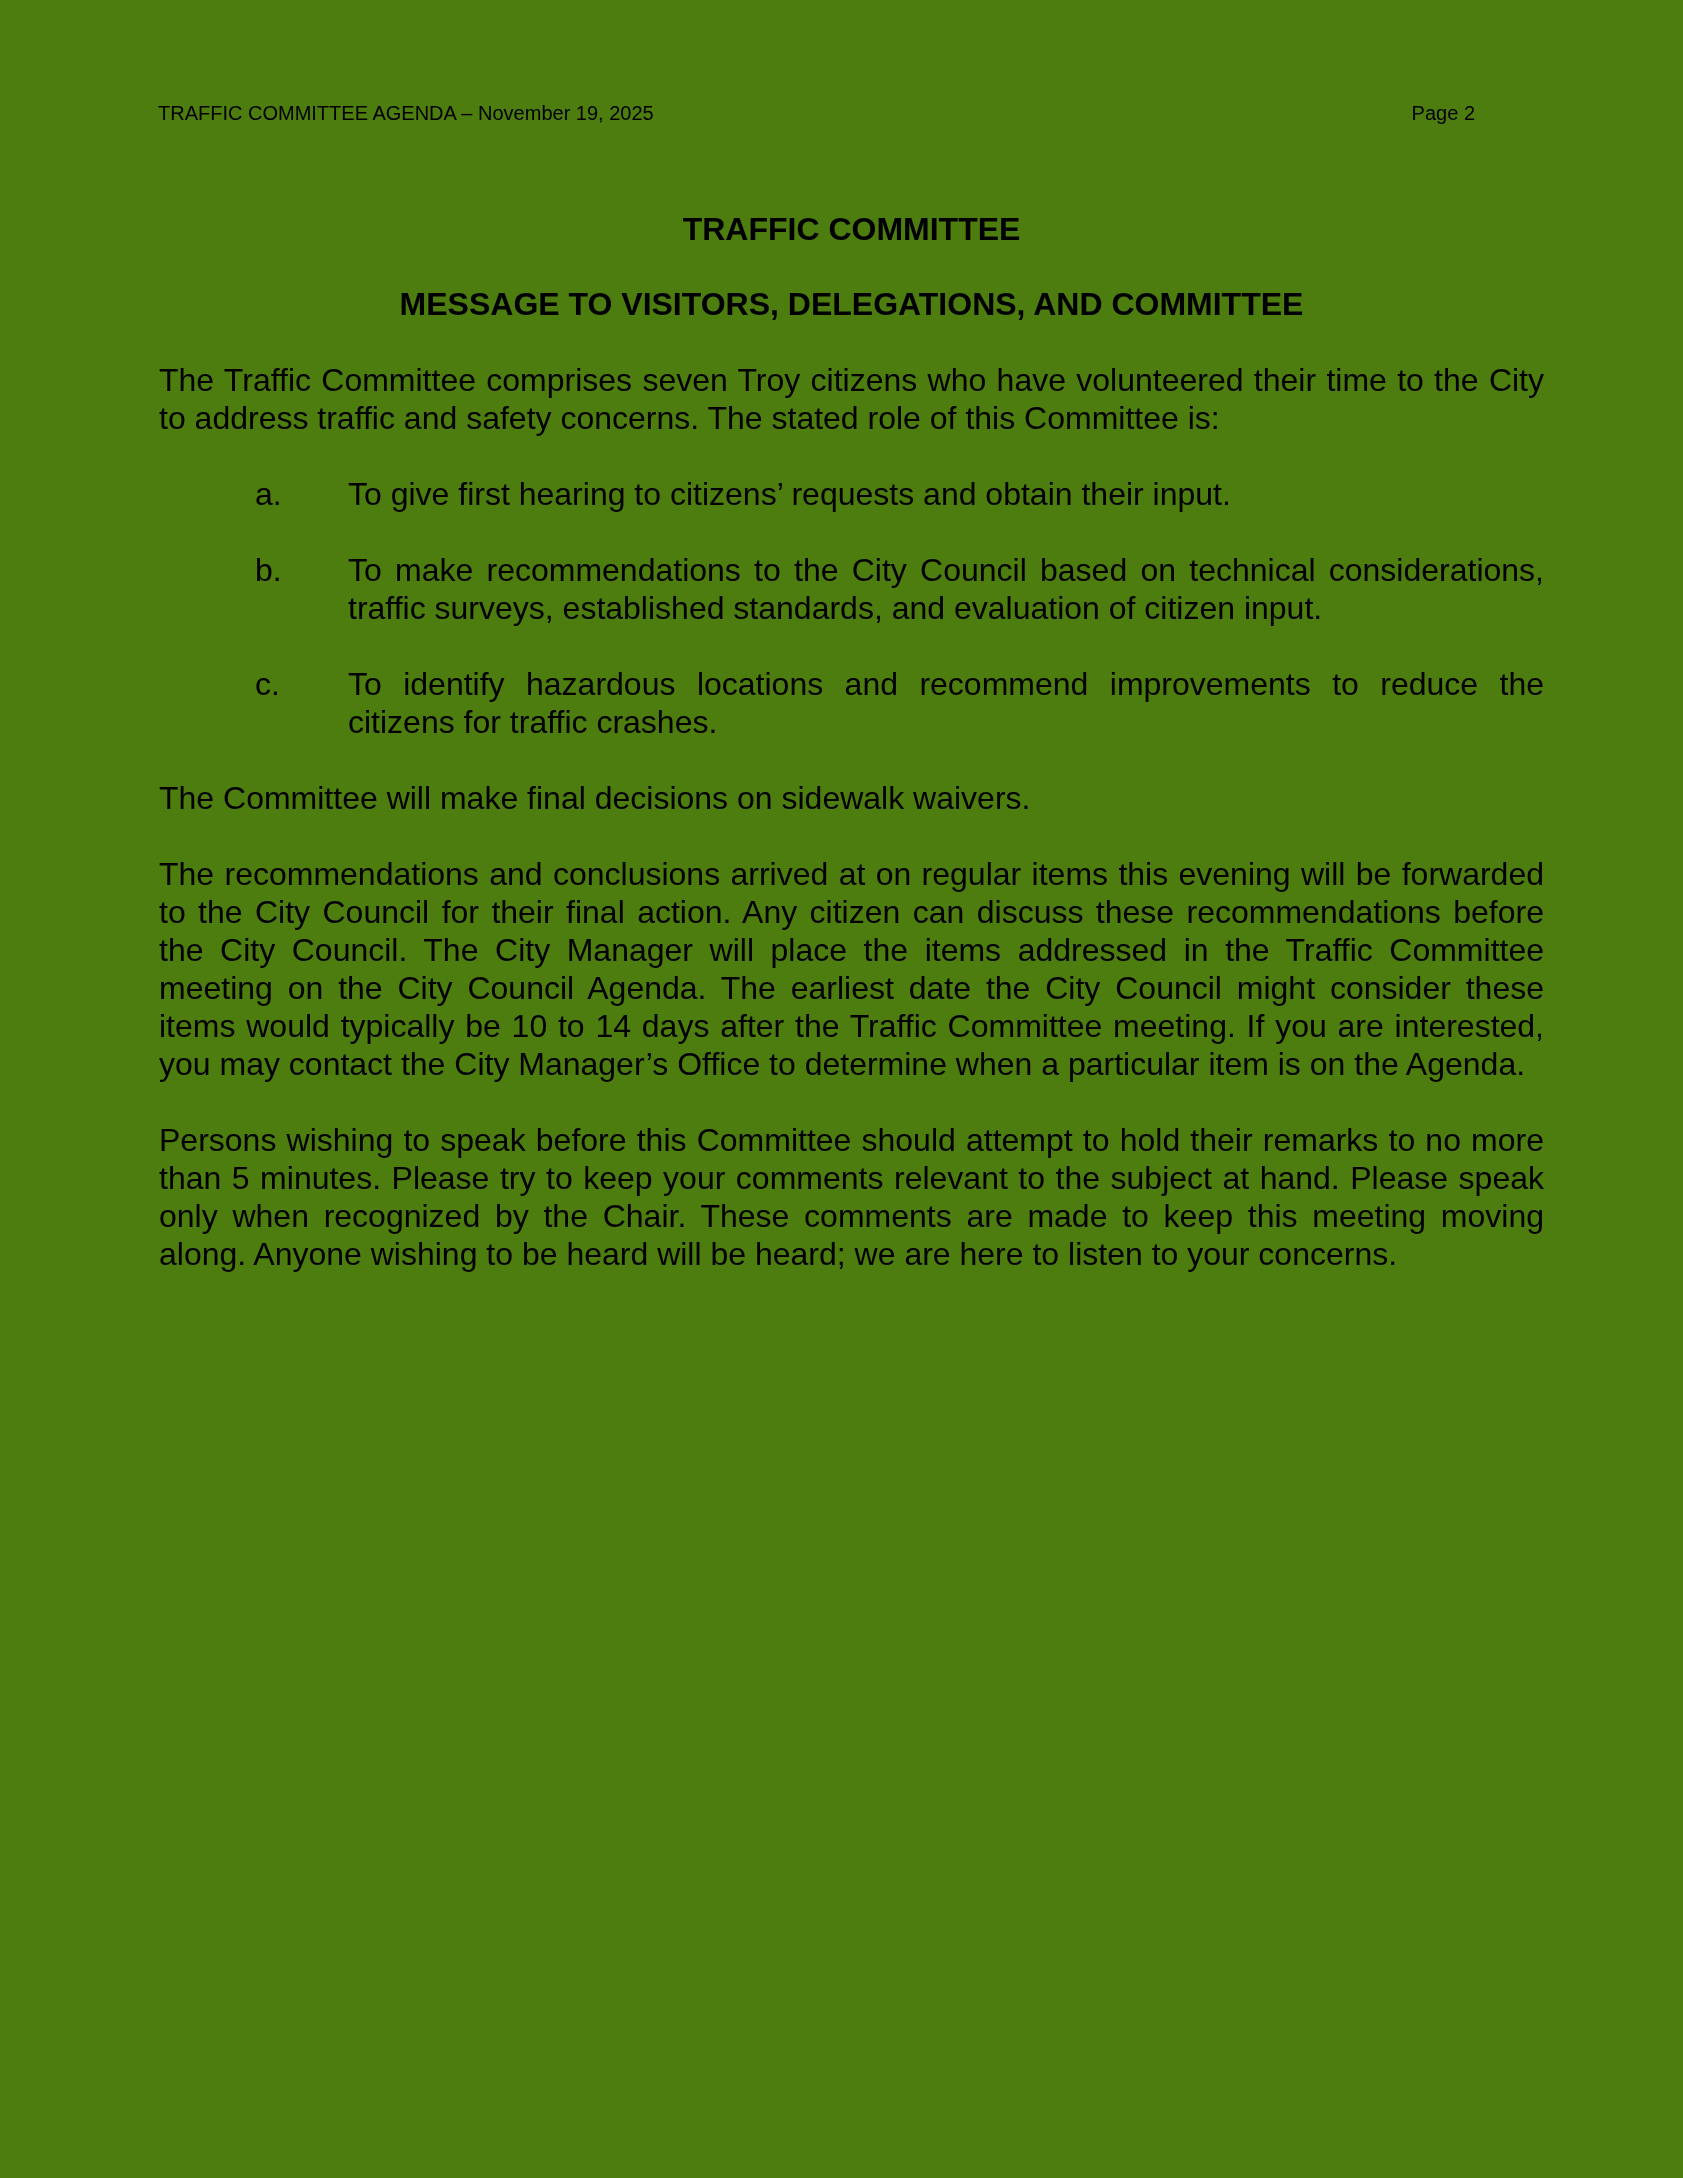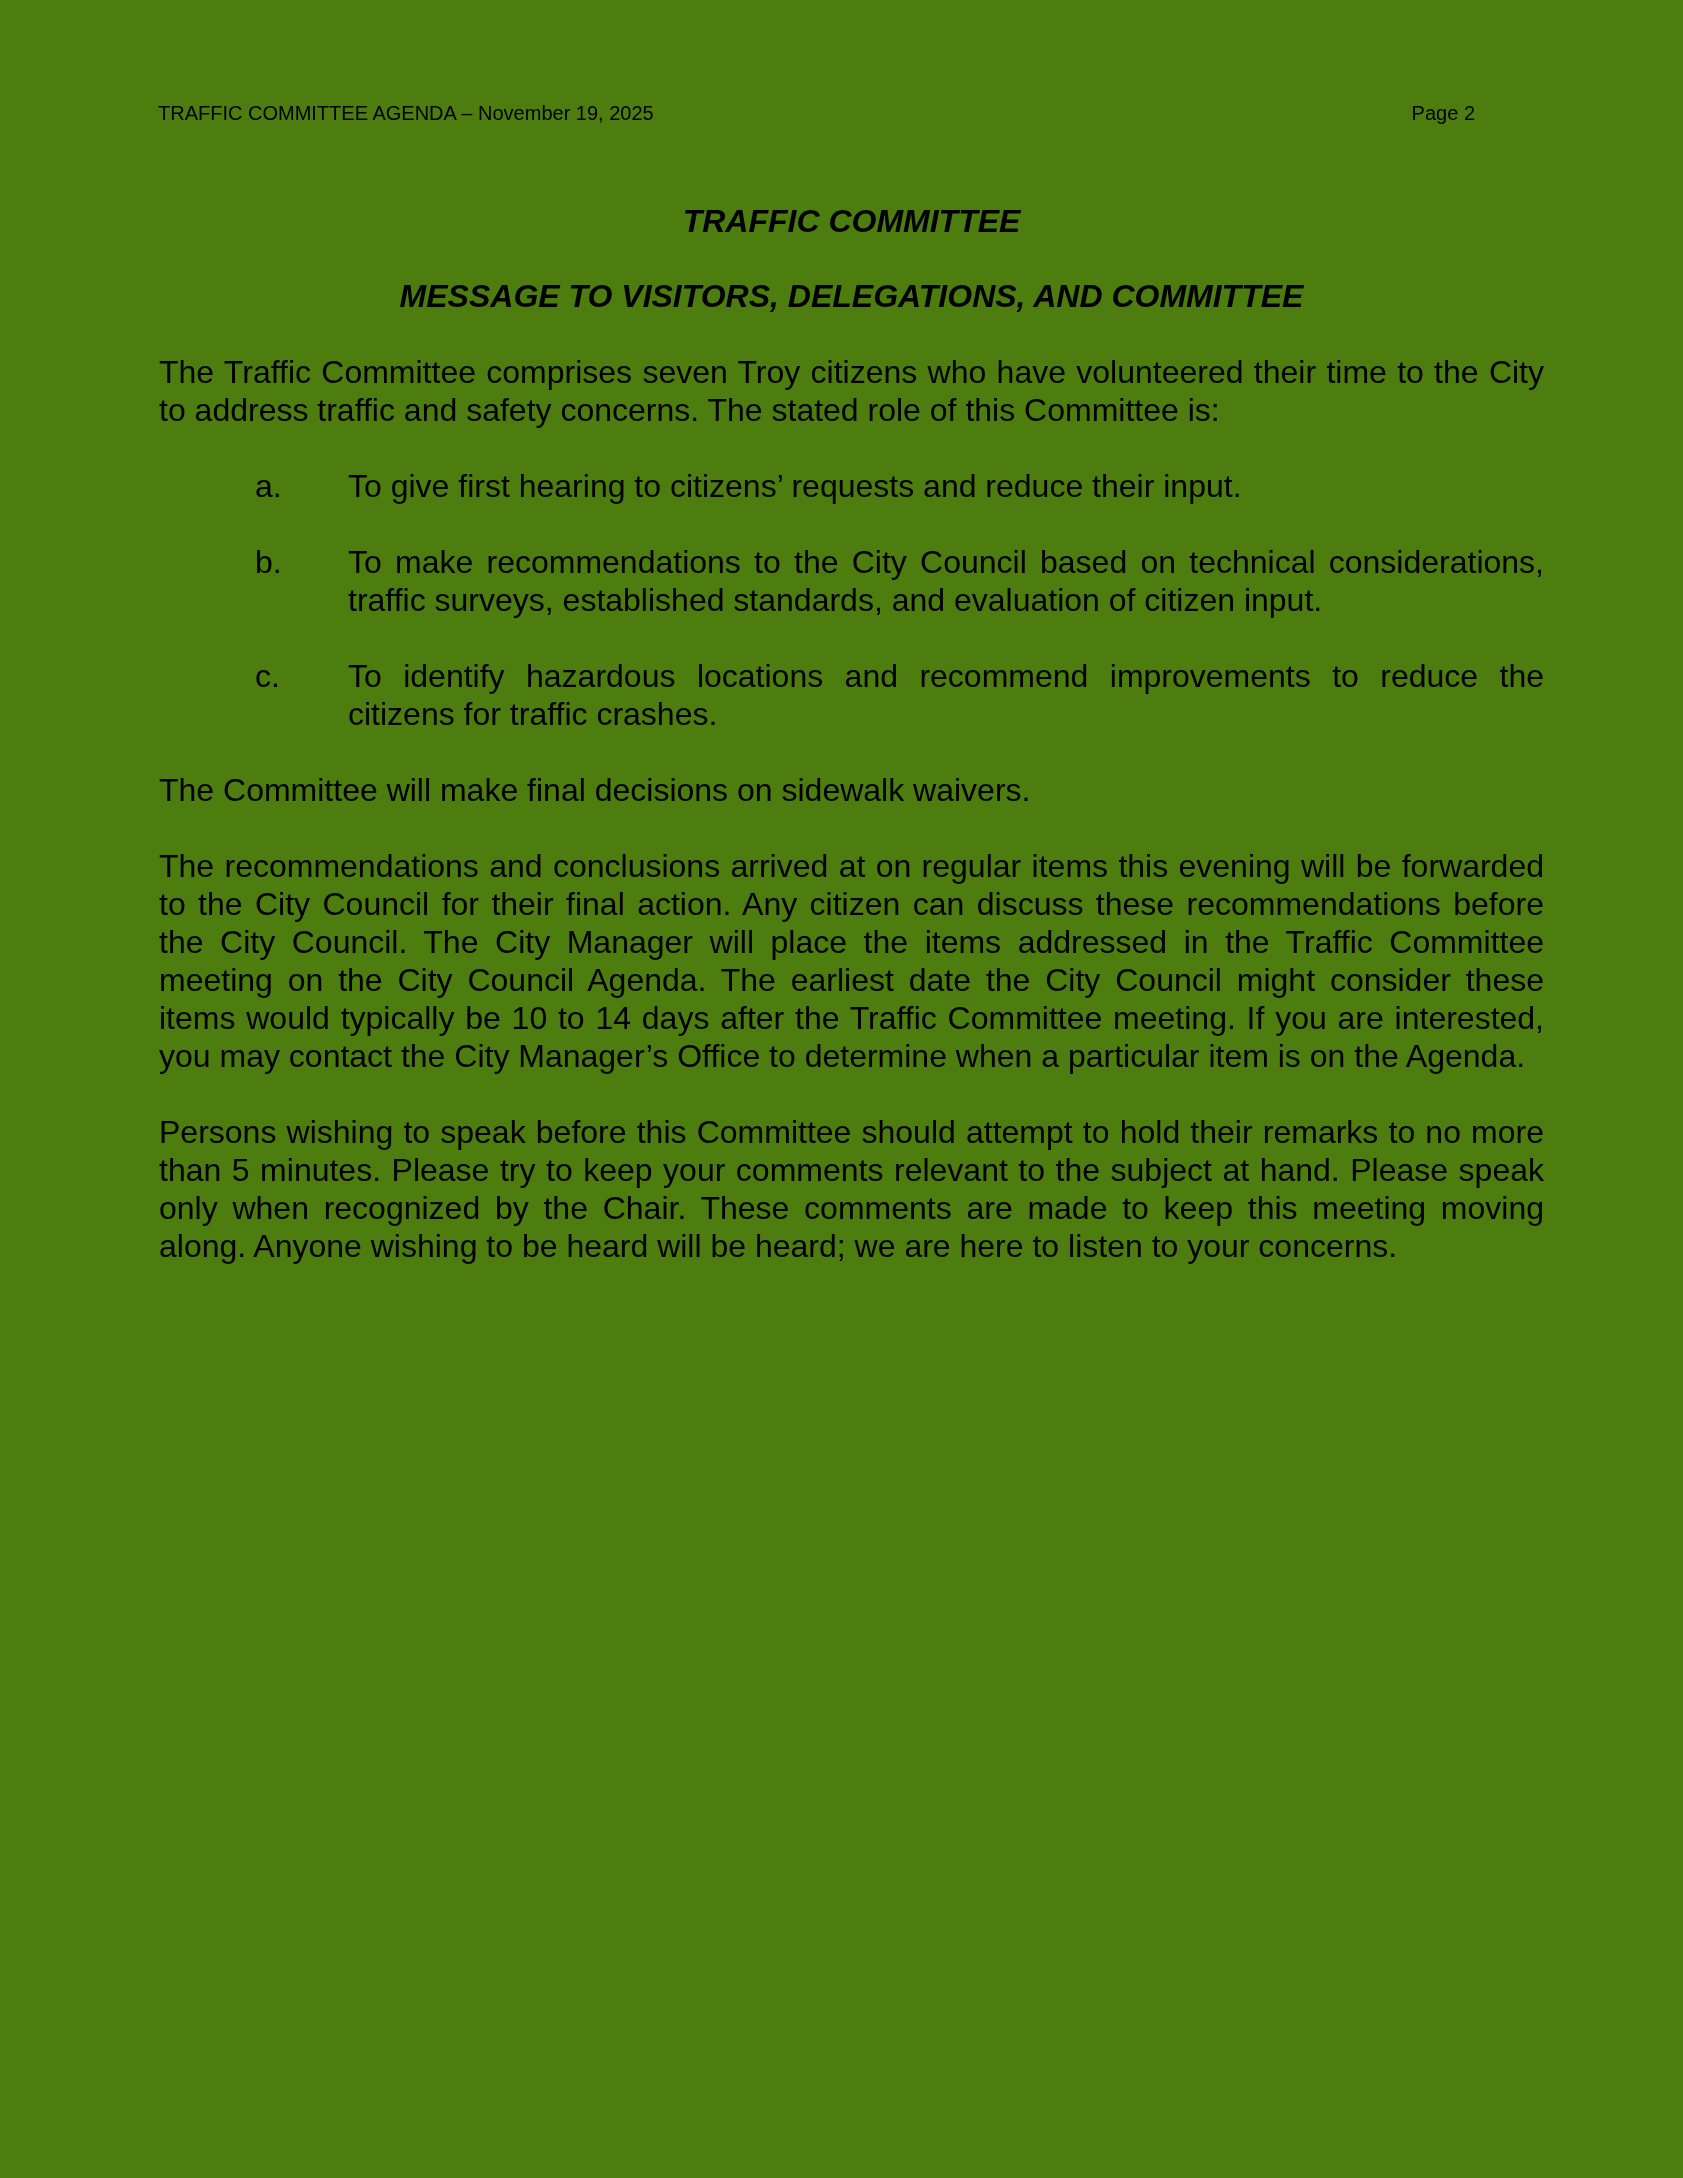--- a/index.html
+++ b/index.html
@@ -45,24 +45,23 @@
       position: absolute;
       left: 159px;
       top: 194px;
       width: 1385px;
       font-size: 32px;
       line-height: 38px;
     }
     .heading {
       font-weight: bold;
       text-align: center;
-      margin: 8px;
+      margin: 16px;
       font-size: 32px;
       line-height: 38px;
-      font-style: italic;
     }
     .title { margin-bottom: 37px; }
     .subtitle { margin-bottom: 38px; }
     p {
       margin: 0 0 38px 0;
       text-align: justify;
     }
     .list {
       margin: 0 0 38px 0;
       padding: 0;
@@ -93,21 +92,21 @@
 
   <div class="content">
     <h1 class="heading title">TRAFFIC COMMITTEE</h1>
     <h2 class="heading subtitle">MESSAGE TO VISITORS, DELEGATIONS, AND COMMITTEE</h2>
 
     <p>The Traffic Committee comprises seven Troy citizens who have volunteered their time to the City to address traffic and safety concerns.  The stated role of this Committee is:</p>
 
     <ol class="list">
       <li class="list-item">
         <span class="list-marker">a.</span>
-        <span>To give first hearing to citizens’ requests and reduce their input.</span>
+        <span>To give first hearing to citizens’ requests and obtain their input.</span>
       </li>
       <li class="list-item">
         <span class="list-marker">b.</span>
         <span>To make recommendations to the City Council based on technical considerations, traffic surveys, established standards, and evaluation of citizen input.</span>
       </li>
       <li class="list-item">
         <span class="list-marker">c.</span>
         <span>To identify hazardous locations and recommend improvements to reduce the citizens for traffic crashes.</span>
       </li>
     </ol>

